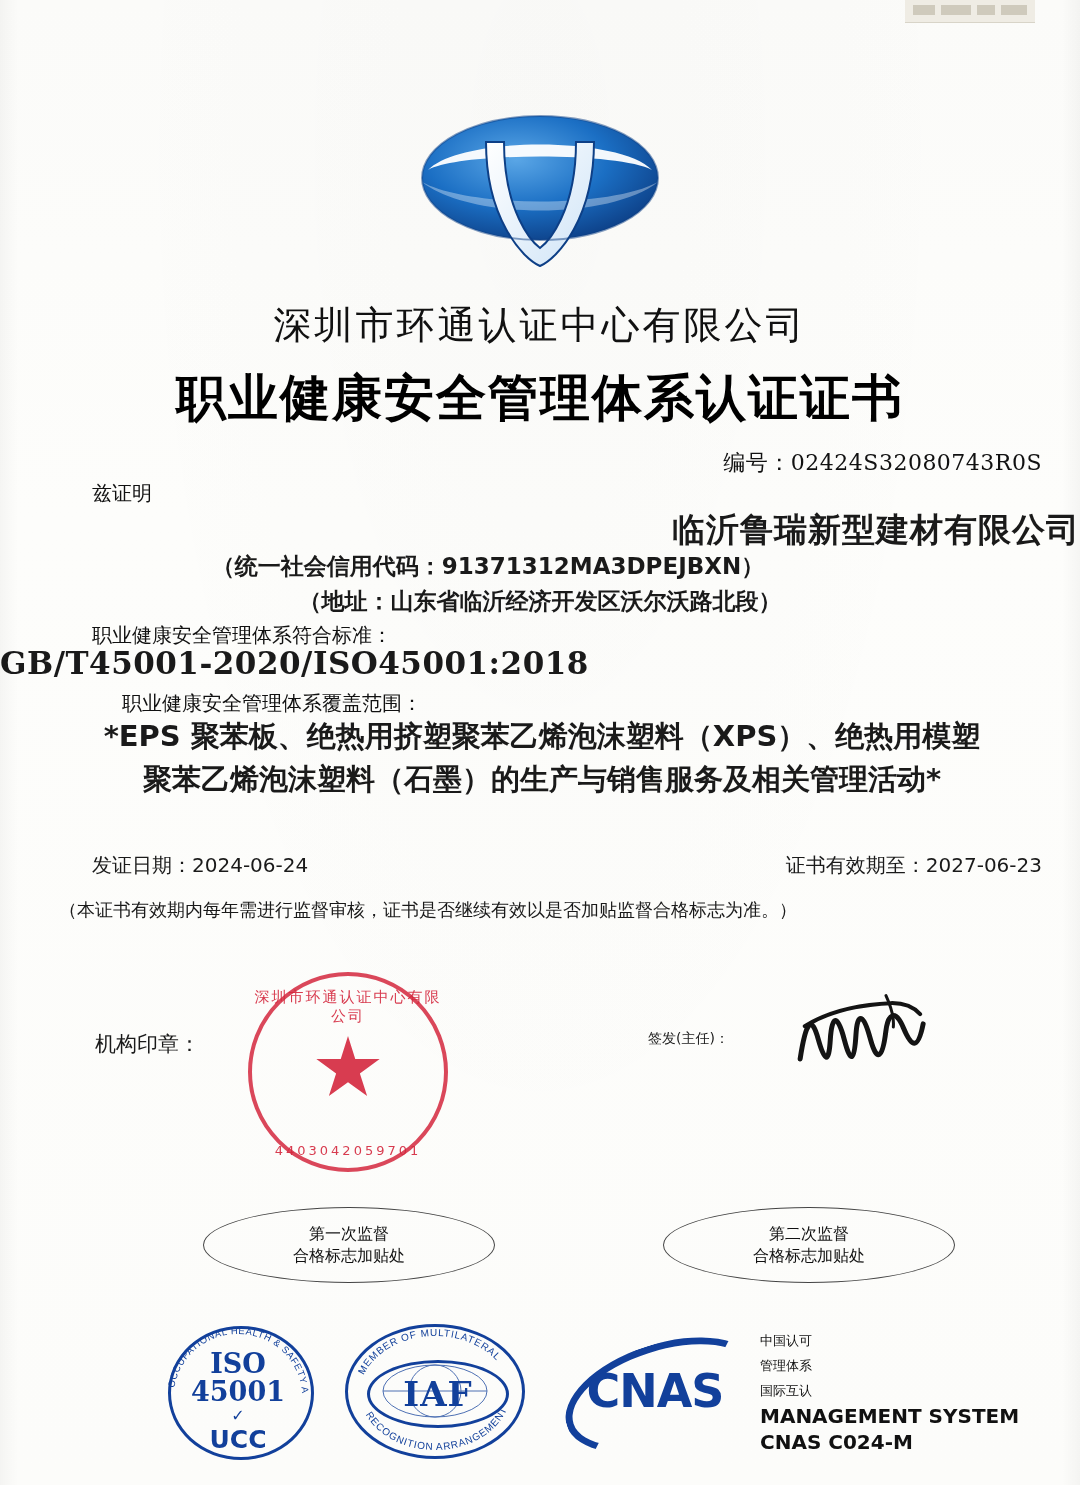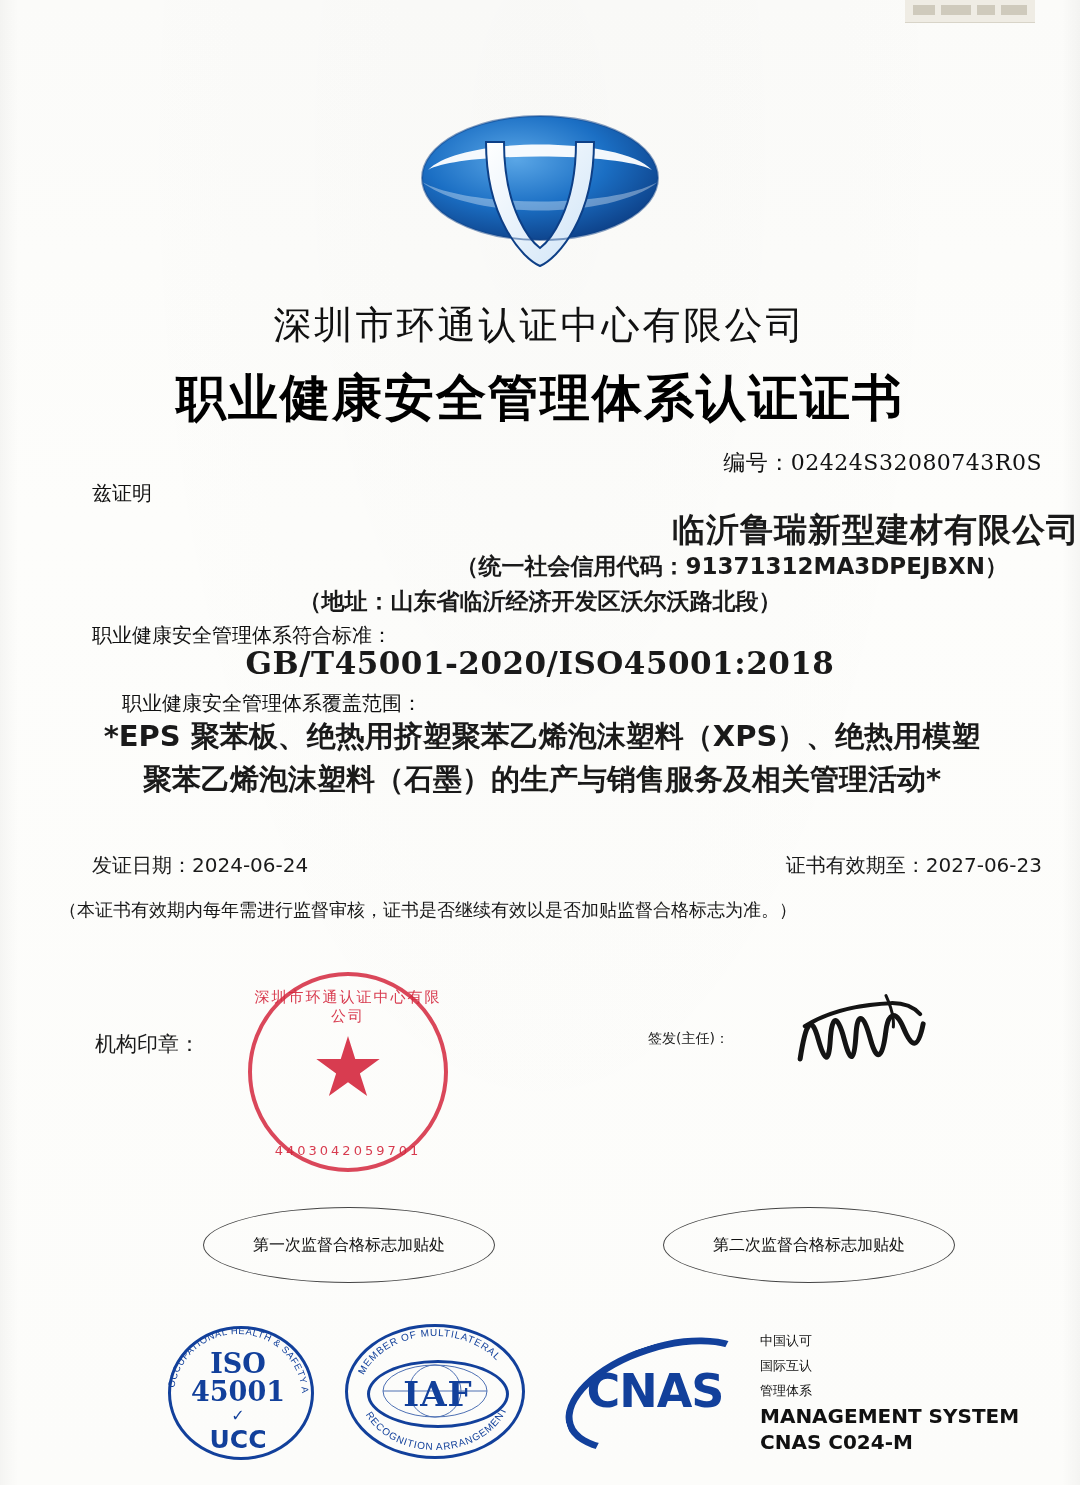--- a/index.html
+++ b/index.html
@@ -118,42 +118,41 @@
     text-align: right;
     font-size: 33px;
     font-weight: bold;
     letter-spacing: 1px;
     font-family: "DejaVu Sans", "Liberation Sans", sans-serif;
   }
   .credit-code {
     position: absolute;
     top: 551px;
     width: 976px;
-    text-align: right;
+    text-align: center;
     font-size: 23px;
     font-weight: bold;
     font-family: "DejaVu Sans", "Liberation Sans", sans-serif;
-    margin-left: 32px;
   }
   .address {
     position: absolute;
     top: 586px;
     width: 1080px;
     text-align: center;
     font-size: 23px;
     font-weight: bold;
     font-family: "DejaVu Sans", "Liberation Sans", sans-serif;
   }
 
   .std-label { top: 622px; }
   .standard {
     position: absolute;
     top: 645px;
     width: 1080px;
-    text-align: center;
+    text-align: left;
     font-size: 31px;
     font-weight: bold;
     font-family: "DejaVu Serif", "Liberation Serif", serif;
     letter-spacing: 0.5px;
   }
 
   .scope-label { top: 690px; margin-left: 30px; }
   .scope {
     position: absolute;
     top: 715px;
@@ -267,21 +266,21 @@
   }
 
   
   .sup-box {
     position: absolute;
     width: 290px;
     height: 74px;
     border: 1px solid #444;
     border-radius: 50%;
     display: flex;
-    flex-direction: row;
+    flex-direction: column;
     align-items: center;
     justify-content: center;
     font-size: 16px;
     line-height: 22px;
     font-family: "DejaVu Sans", "Liberation Sans", sans-serif;
     color: #111;
   }
   .sup-1 { left: 203px; top: 1207px; }
   .sup-2 { left: 663px; top: 1207px; }
 
@@ -563,21 +562,21 @@
       <div class="iaf-inner">IAF</div>
     </div>
 
     <div class="cnas-mark">
       <div class="cnas-swoosh"></div>
       <div class="cnas-text">CNAS</div>
     </div>
 
     <div class="cnas-side">
       <div class="cnas-cn">中国认可</div>
+      <div class="cnas-cn">管理体系</div>
       <div class="cnas-cn">国际互认</div>
-      <div class="cnas-cn">管理体系</div>
       <div class="cnas-en">MANAGEMENT SYSTEM</div>
       <div class="cnas-en">CNAS C024-M</div>
     </div>
 
   </div>
 
 </div>
 
 </body></html>

